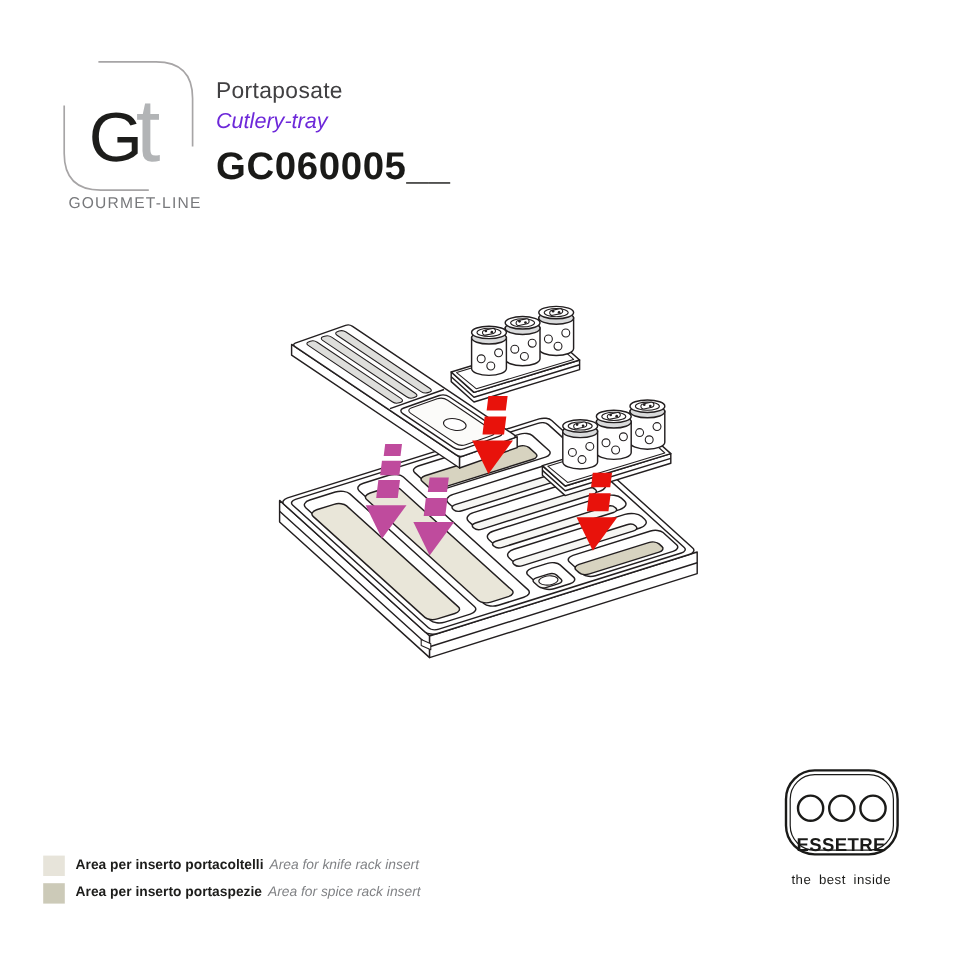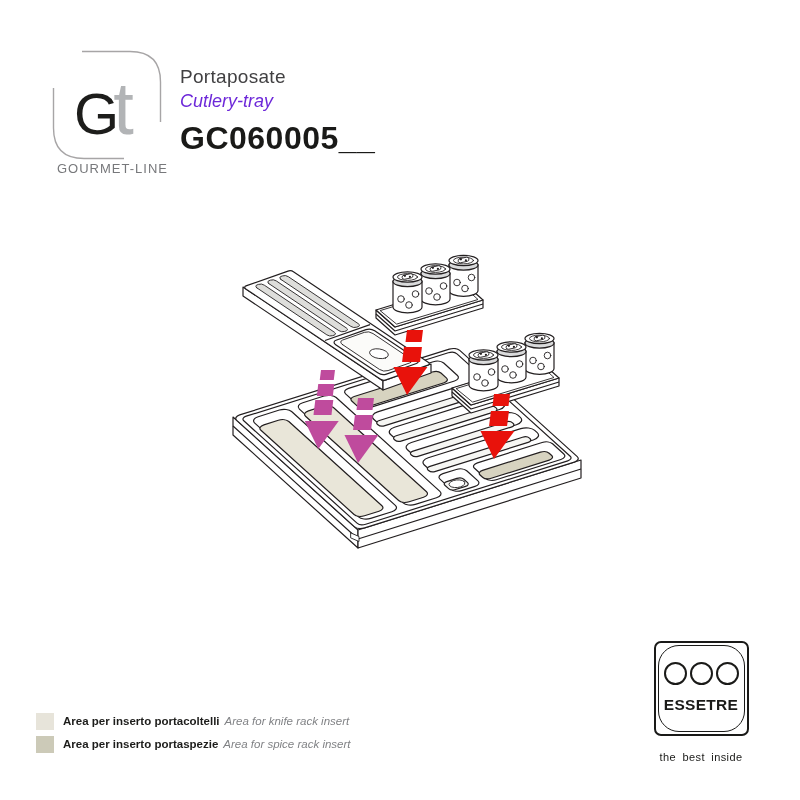--- a/index.html
+++ b/index.html
@@ -40,21 +40,21 @@
 
   
   .legend{left:36px;top:712px;}
   .legend-row{display:flex;align-items:center;margin-bottom:5px;height:18px;}
   .swatch{width:18px;height:17px;margin-right:9px;flex:0 0 auto;}
   .legend-it{font-size:11.5px;font-weight:bold;color:#1d1d1b;white-space:pre;}
   .legend-en{font-size:11.5px;font-style:italic;color:#808285;margin-left:5px;white-space:pre;}
 
   
   .supplier{left:650px;top:641px;width:102px;text-align:center;}
-  .supplier-box{width:95px;height:95px;margin:0 auto;border:2.5px solid #1a1a18;border-radius:7px;
+  .supplier-box{width:95px;height:72px;margin:0 auto;border:2.5px solid #1a1a18;border-radius:25px;
                 box-sizing:border-box;position:relative;padding-left:36px;}
   .supplier-box-inner{position:absolute;left:2px;top:2px;right:2px;bottom:2px;
                       border:1.2px solid #1a1a18;border-radius:21px;}
   .supplier-circles{position:absolute;left:0;right:0;top:19px;display:flex;justify-content:center;gap:3px;}
   .supplier-circle{width:23px;height:23px;border:2px solid #1a1a18;border-radius:50%;box-sizing:border-box;}
   .supplier-name{position:absolute;left:0;right:0;top:53px;font-size:15.5px;font-weight:bold;
                  letter-spacing:.3px;color:#1a1a18;}
   .supplier-tagline{margin-top:15px;font-size:11px;font-weight:normal;letter-spacing:.4px;
                     word-spacing:3px;color:#1a1a18;}
 </style>

